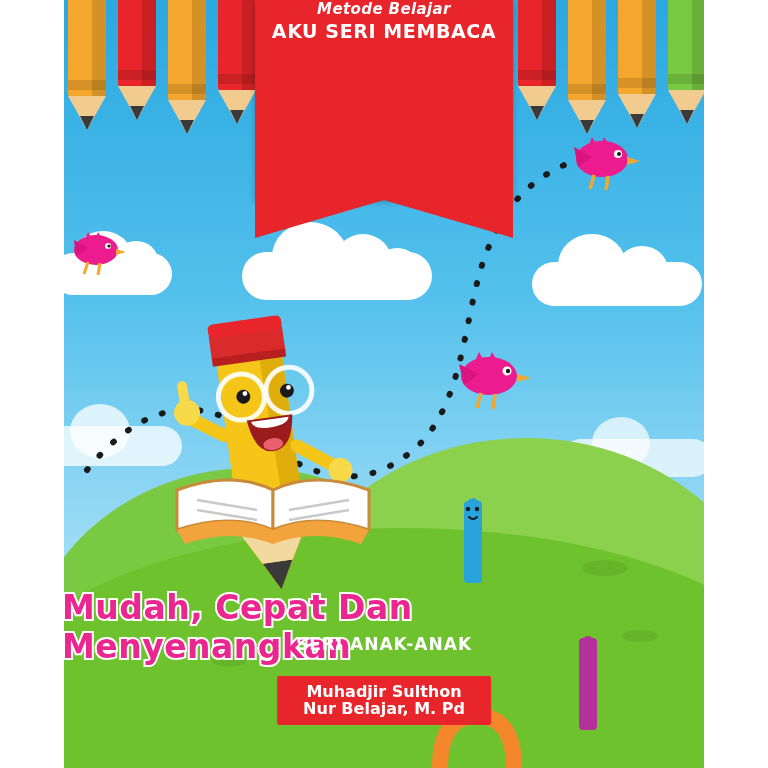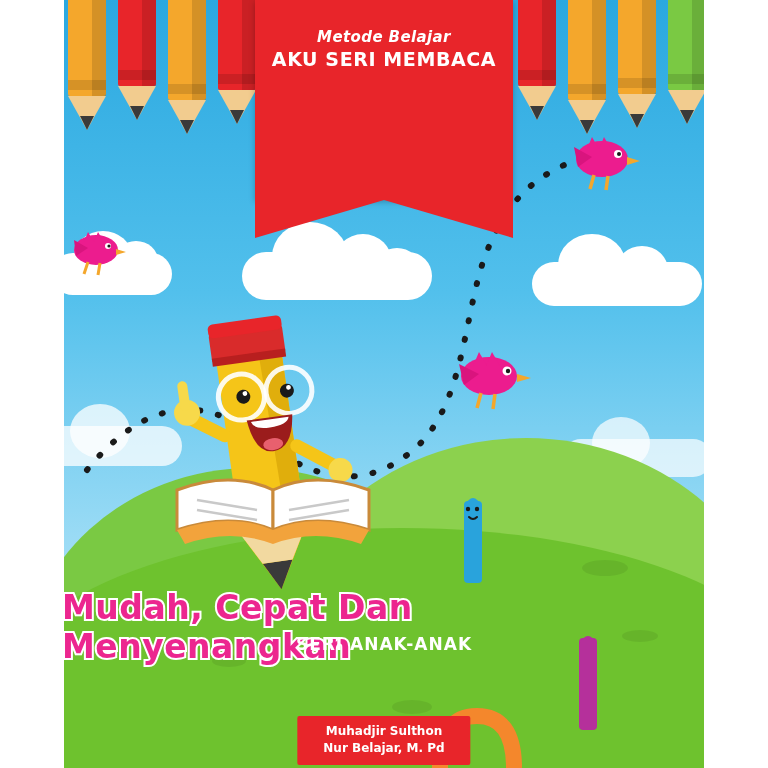--- a/index.html
+++ b/index.html
@@ -174,21 +174,20 @@
     width: 0;
     height: 0;
     border-left: 129px solid #e8252a;
     border-right: 129px solid #e8252a;
     border-bottom: 38px solid transparent;
   }
   .banner-inner {
     position: relative;
     z-index: 2;
     text-align: center;
-    padding-top: 28px;
   }
   .metode {
     font-family: "DejaVu Sans", sans-serif;
     color: #ffffff;
     font-size: 15px;
     font-weight: bold;
     font-style: italic;
     letter-spacing: 0.4px;
   }
   .acm {
@@ -263,24 +262,23 @@
     left: 50%;
     transform: translateX(-50%);
     top: 676px;
     z-index: 30;
     background: #e8252a;
     padding: 7px 26px 8px 26px;
     border-radius: 2px;
     text-align: center;
     color: #ffffff;
     font-family: "DejaVu Sans", sans-serif;
-    font-size: 12px;
+    font-size: 16px;
     line-height: 17px;
     font-weight: bold;
-    margin-top: 40px;
   }
 </style>
 </head>
 <body>
 
 <div id="cover">
 
   <div class="sky">
 
     <div class="cloud-group" style="left:-10px; top:225px;">

